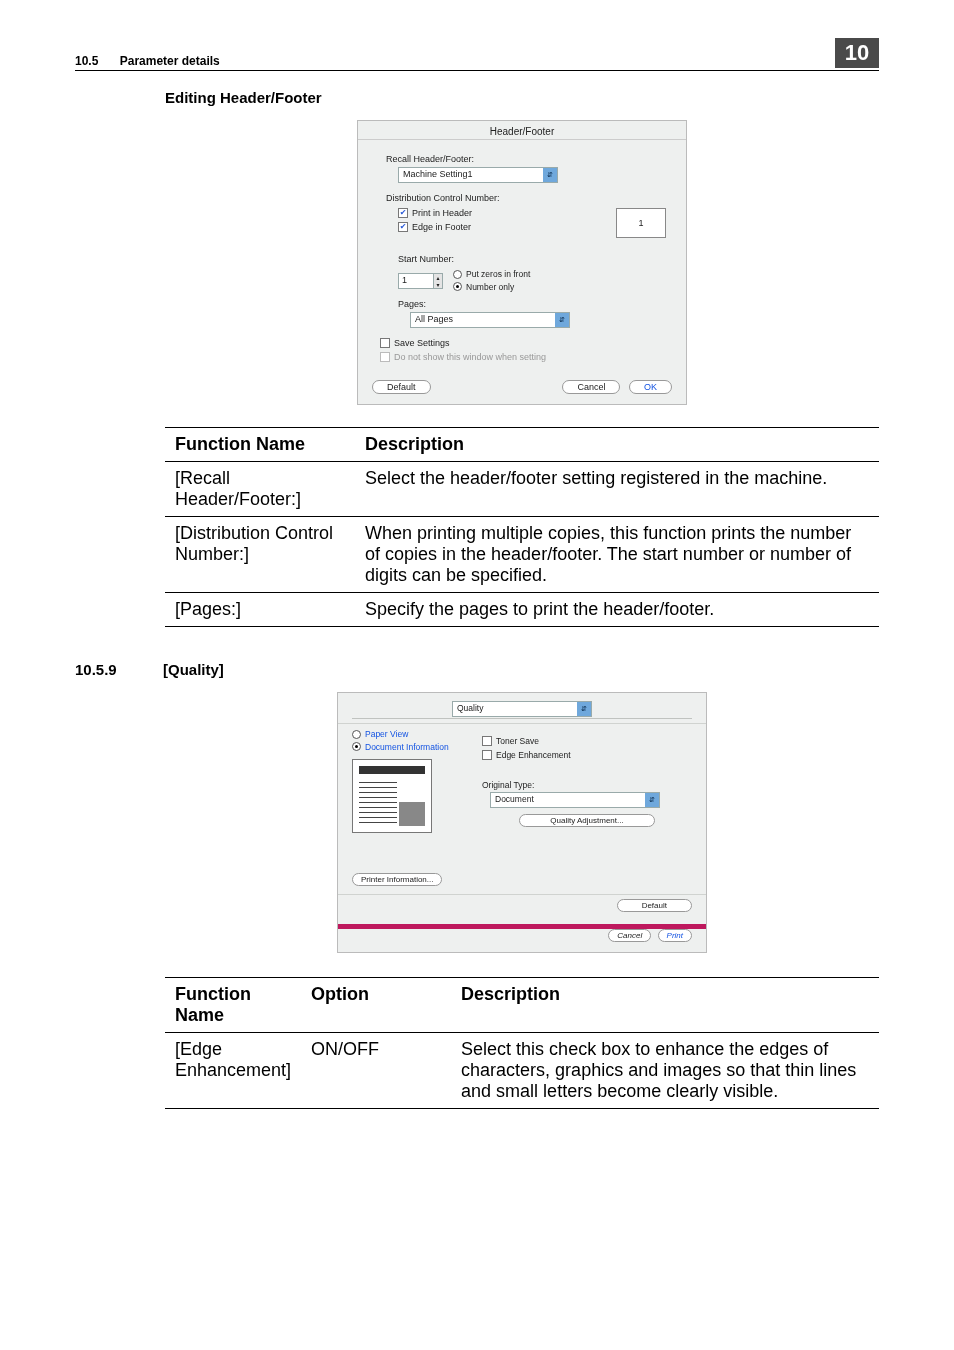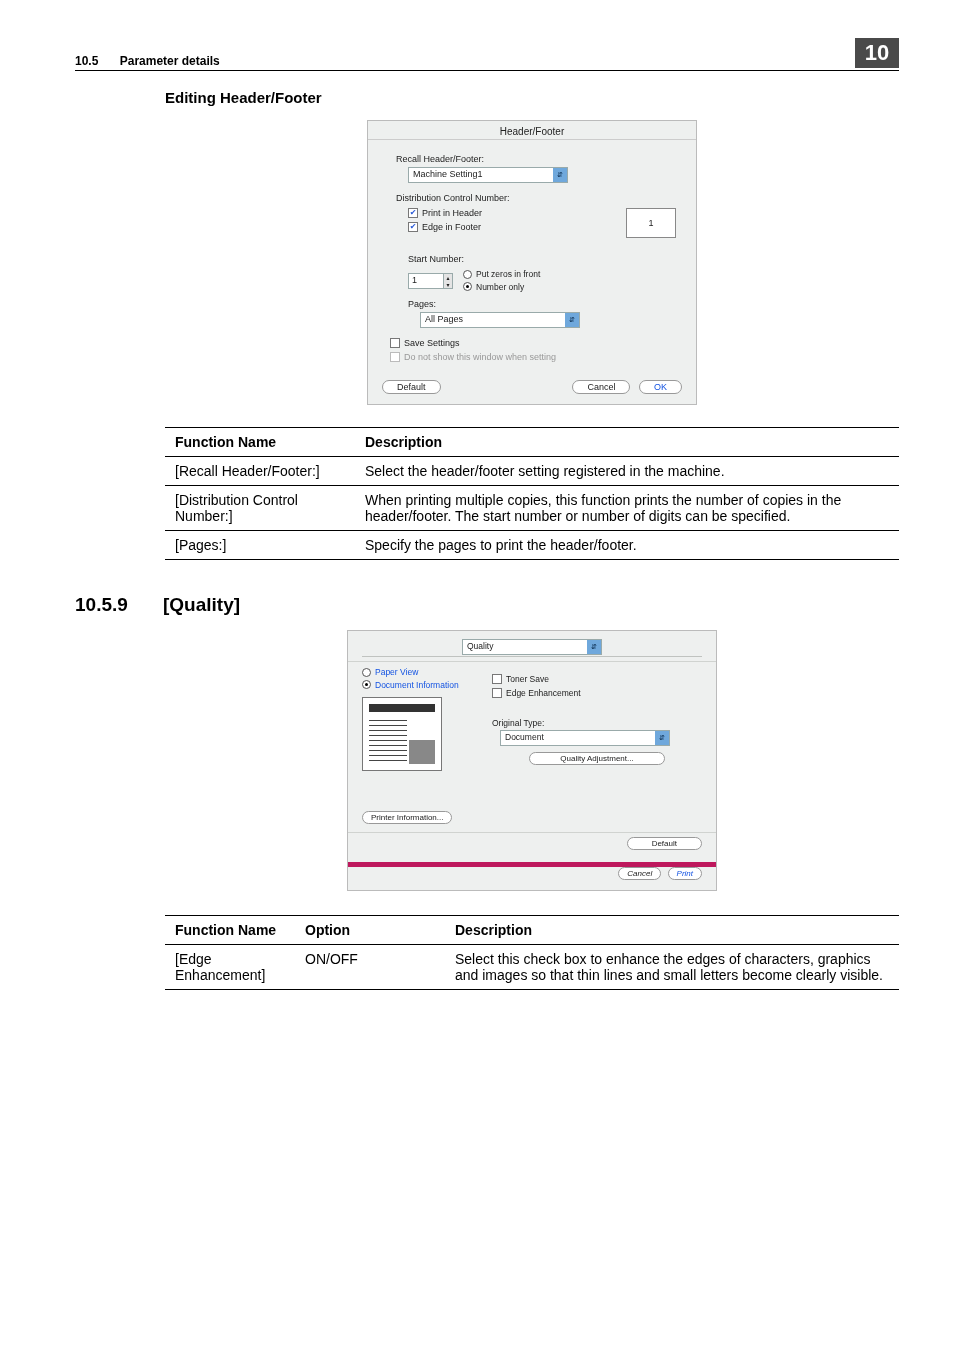--- a/index.html
+++ b/index.html
@@ -4,21 +4,21 @@
 <style>
   * { box-sizing: border-box; }
   body {
     margin: 0;
     font-family: Arial, Helvetica, sans-serif;
     background: #fff;
     color: #000;
     width: 954px;
   }
   .page {
-    padding: 38px 55px 40px 75px;
+    padding: 38px 75px 40px 75px;
   }
   .top-row {
     border-bottom: 1px solid #000;
     padding-bottom: 2px;
     display: flex;
     align-items: flex-end;
     justify-content: space-between;
     margin-bottom: 18px;
   }
   .top-left { font-size: 12px; font-weight: bold; }
@@ -29,21 +29,21 @@
     font-weight: bold;
     font-size: 22px;
     text-align: center;
     min-width: 44px;
     padding: 2px 8px;
   }
   .content { padding-left: 90px; }
   .h3 { font-weight: bold; font-size: 15px; margin: 10px 0 14px 0; }
   .h-sub {
     display: flex; align-items: baseline; gap: 24px;
-    font-weight: bold; font-size: 19px; margin: 34px 0 14px 0;
+    font-weight: bold; font-size: 15px; margin: 34px 0 14px 0;
     margin-left: -90px;
   }
   .h-sub-num { min-width: 64px; }
 
   
   .dlg {
     border: 1px solid #bbb;
     width: 330px;
     margin: 0 auto 22px auto;
     background: #eef0ef;
@@ -79,21 +79,21 @@
     display:inline-block; border:1px solid #999; background:#fff; border-radius:9px;
     padding: 1px 14px; font-size:9px; color:#222;
   }
   .btn.blue { color:#1353e2; }
   .dlg-footer { padding: 6px 14px 10px 14px; display:flex; justify-content:space-between; align-items:center; }
   .save-block { margin: 8px -6px 4px -6px; }
   .disabled { color:#999; }
 
   
   table.desc {
-    border-collapse: collapse; width: 100%; font-size: 14px; margin-bottom: 10px;
+    border-collapse: collapse; width: 100%; font-size: 18px; margin-bottom: 10px;
   }
   table.desc th, table.desc td {
     border-top: 1px solid #000; border-bottom: 1px solid #000;
     padding: 6px 10px; text-align: left; vertical-align: top;
   }
   table.desc th { font-weight: bold; }
   .col-fn { width: 190px; }
   .col-opt { width: 150px; }
 
   

